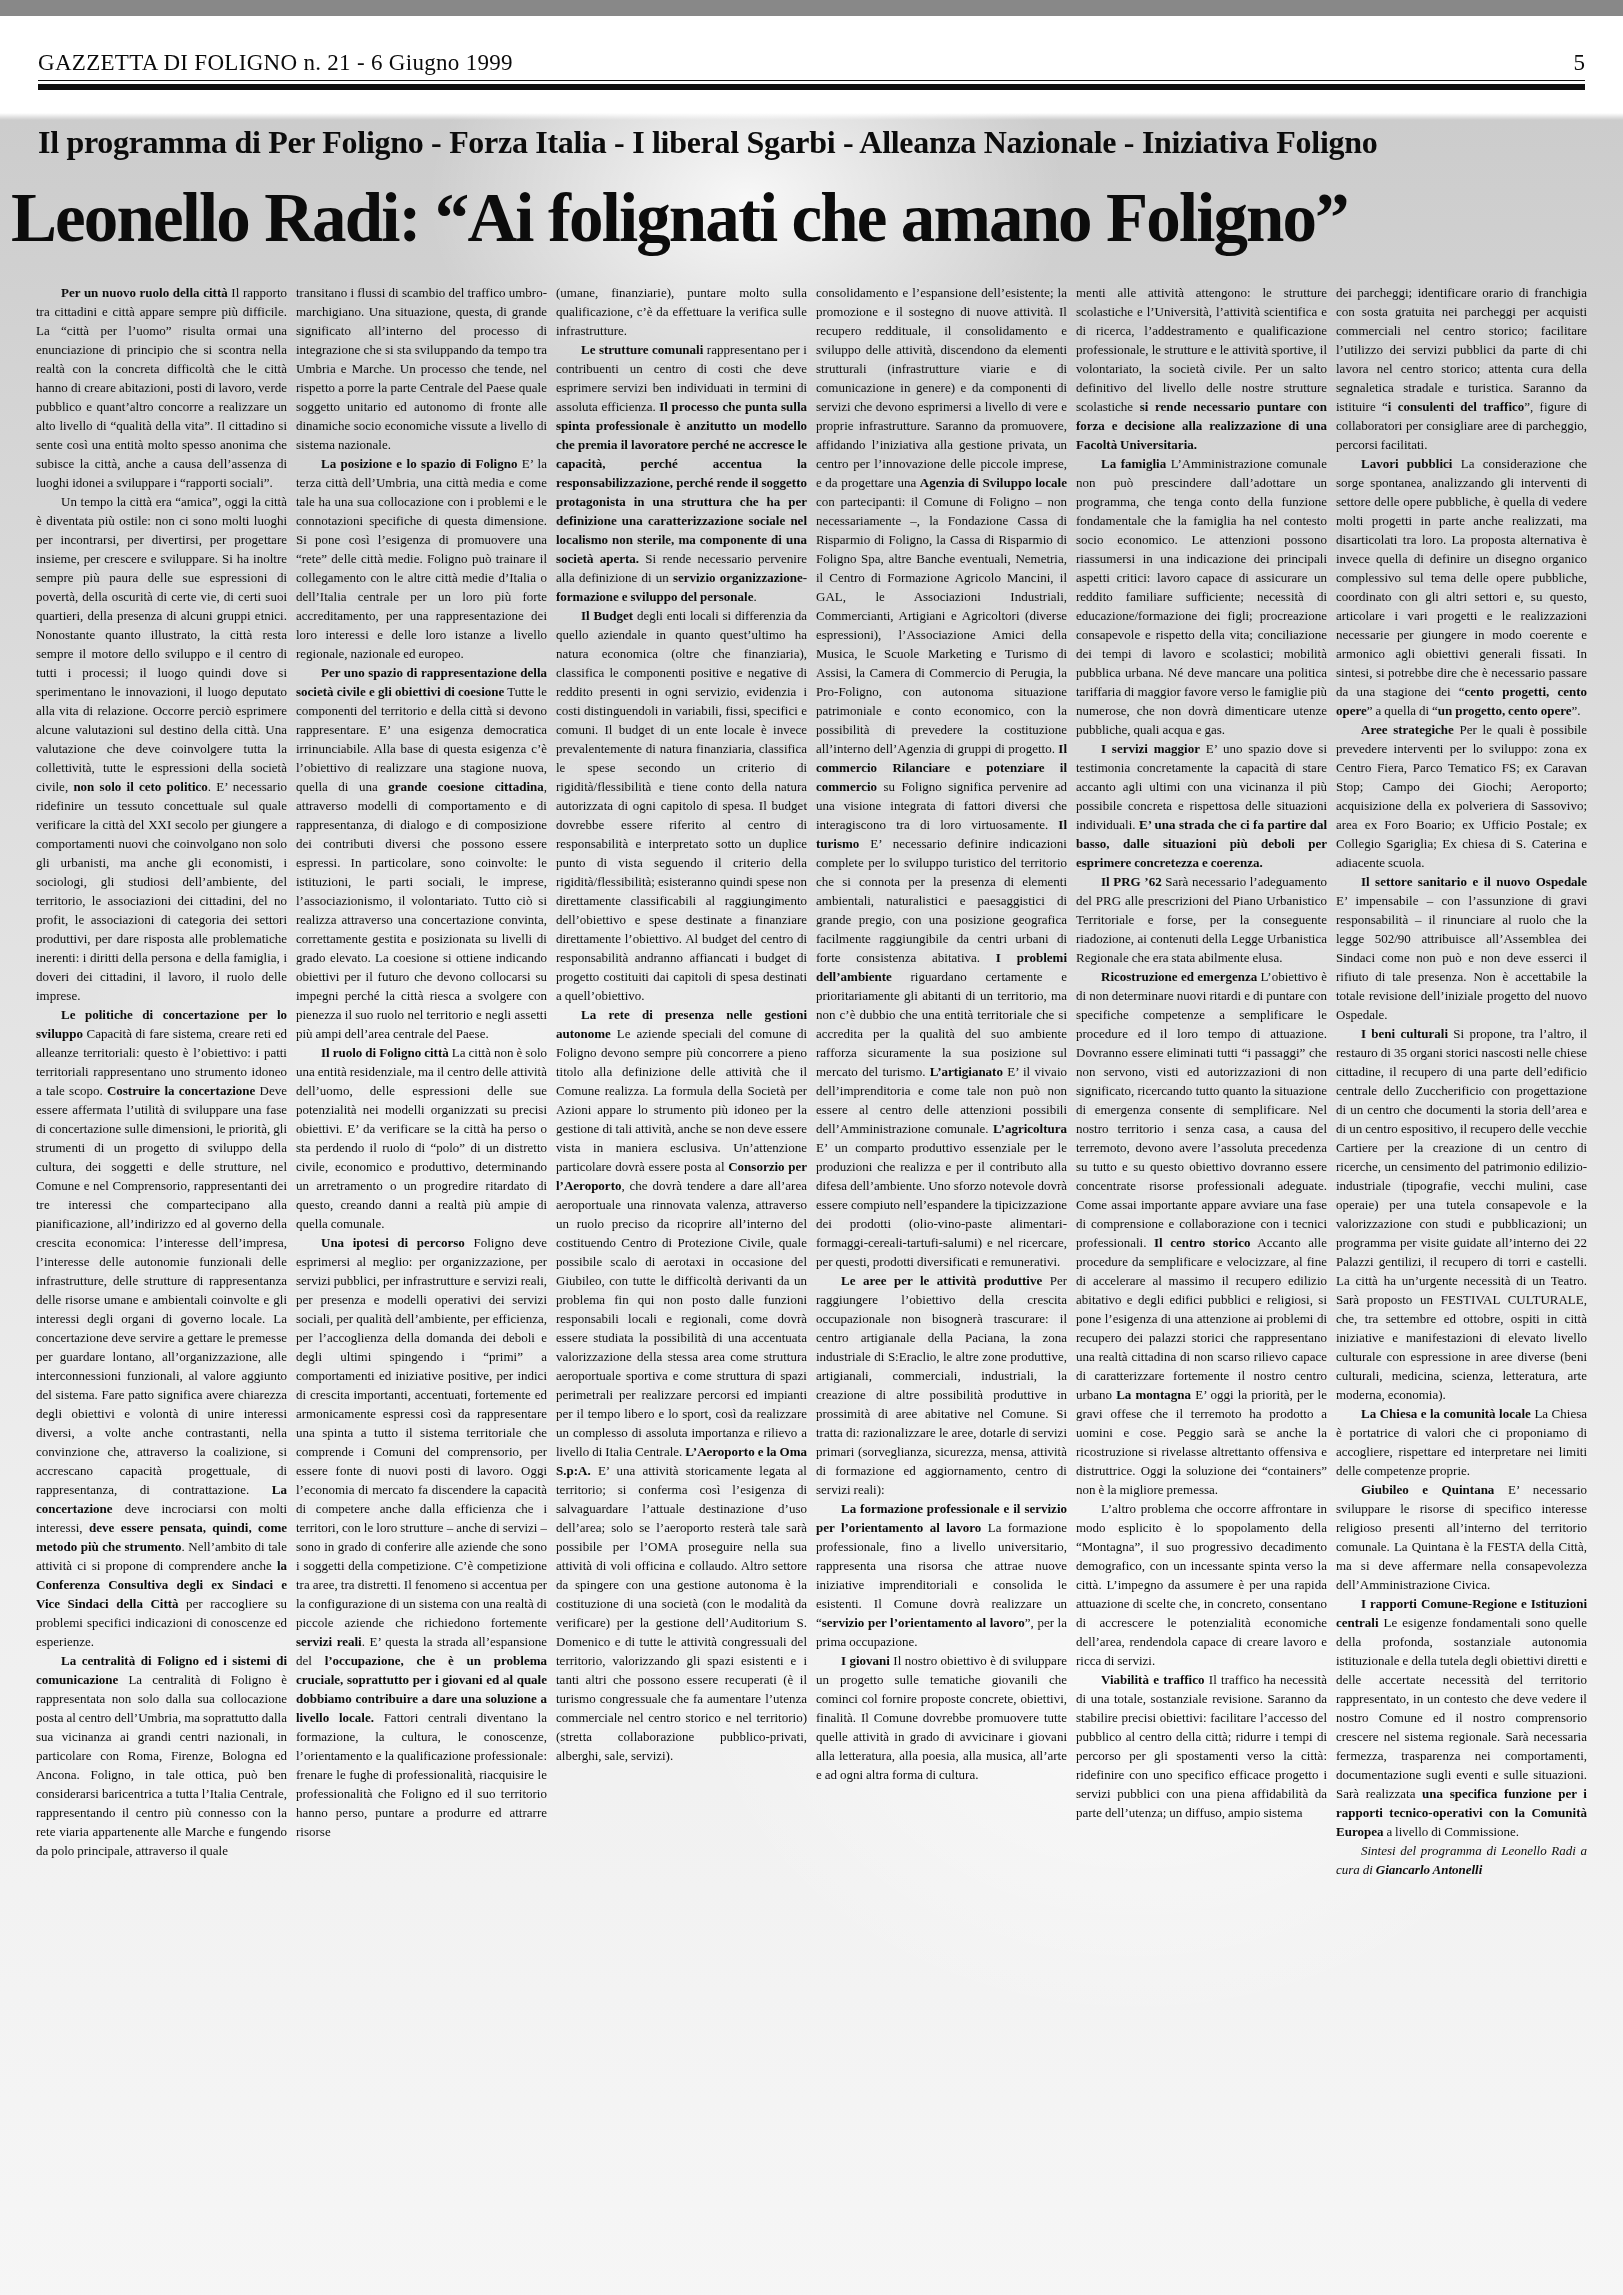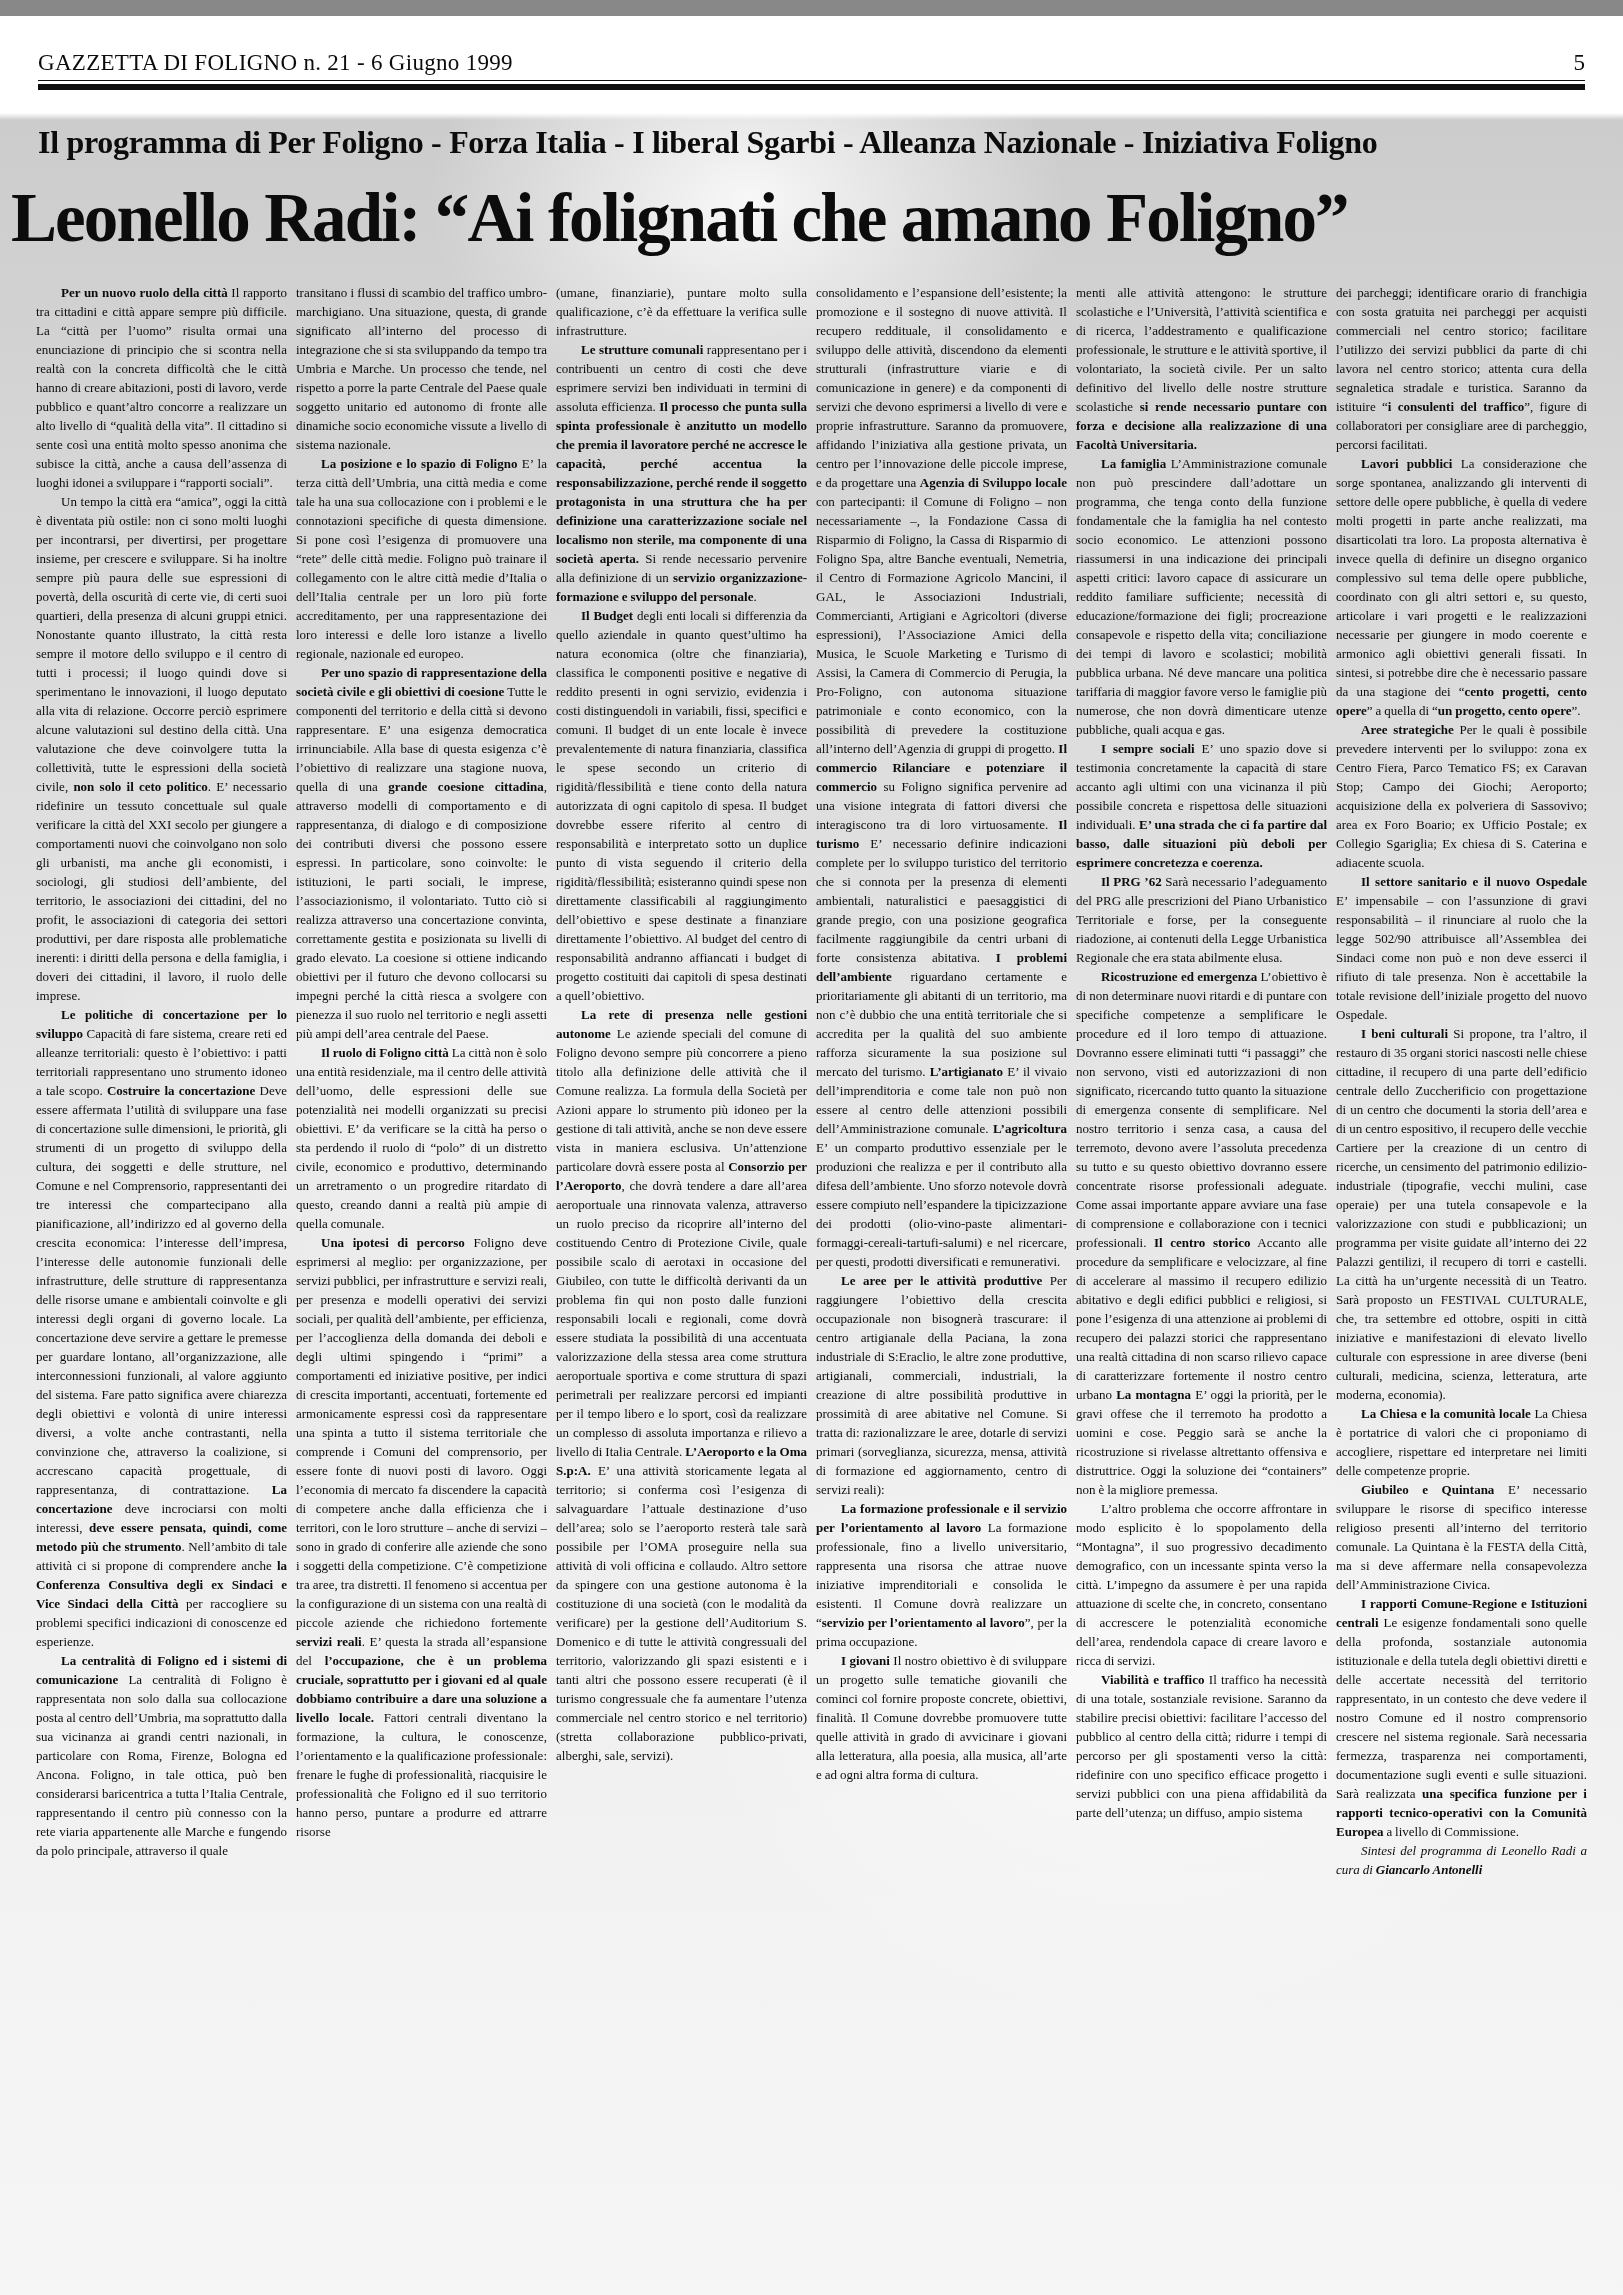--- a/index.html
+++ b/index.html
@@ -81,21 +81,21 @@
       </div>
     <div class="col" data-name="column-4">
         <p class="cont" data-name="paragraph">consolidamento e l’espansione dell’esistente; la promozione e il sostegno di nuove attività. Il recupero reddituale, il consolidamento e sviluppo delle attività, discendono da elementi strutturali (infrastrutture viarie e di comunicazione in genere) e da componenti di servizi che devono esprimersi a livello di vere e proprie infrastrutture. Saranno da promuovere, affidando l’iniziativa alla gestione privata, un centro per l’innovazione delle piccole imprese, e da progettare una <b>Agenzia di Sviluppo locale</b> con partecipanti: il Comune di Foligno – non necessariamente –, la Fondazione Cassa di Risparmio di Foligno, la Cassa di Risparmio di Foligno Spa, altre Banche eventuali, Nemetria, il Centro di Formazione Agricolo Mancini, il GAL, le Associazioni Industriali, Commercianti, Artigiani e Agricoltori (diverse espressioni), l’Associazione Amici della Musica, le Scuole Marketing e Turismo di Assisi, la Camera di Commercio di Perugia, la Pro-Foligno, con autonoma situazione patrimoniale e conto economico, con la possibilità di prevedere la costituzione all’interno dell’Agenzia di gruppi di progetto. <b>Il commercio Rilanciare e potenziare il commercio</b> su Foligno significa pervenire ad una visione integrata di fattori diversi che interagiscono tra di loro virtuosamente. <b>Il turismo</b> E’ necessario definire indicazioni complete per lo sviluppo turistico del territorio che si connota per la presenza di elementi ambientali, naturalistici e paesaggistici di grande pregio, con una posizione geografica facilmente raggiungibile da centri urbani di forte consistenza abitativa. <b>I problemi dell’ambiente</b> riguardano certamente e prioritariamente gli abitanti di un territorio, ma non c’è dubbio che una entità territoriale che si accredita per la qualità del suo ambiente rafforza sicuramente la sua posizione sul mercato del turismo. <b>L’artigianato</b> E’ il vivaio dell’imprenditoria e come tale non può non essere al centro delle attenzioni possibili dell’Amministrazione comunale. <b>L’agricoltura</b> E’ un comparto produttivo essenziale per le produzioni che realizza e per il contributo alla difesa dell’ambiente. Uno sforzo notevole dovrà essere compiuto nell’espandere la tipicizzazione dei prodotti (olio-vino-paste alimentari-formaggi-cereali-tartufi-salumi) e nel ricercare, per questi, prodotti diversificati e remunerativi.</p>
         <p data-name="paragraph"><b class="lead" data-name="paragraph-lead">Le aree per le attività produttive</b> Per raggiungere l’obiettivo della crescita occupazionale non bisognerà trascurare: il centro artigianale della Paciana, la zona industriale di S:Eraclio, le altre zone produttive, artigianali, commerciali, industriali, la creazione di altre possibilità produttive in prossimità di aree abitative nel Comune. Si tratta di: razionalizzare le aree, dotarle di servizi primari (sorveglianza, sicurezza, mensa, attività di formazione ed aggiornamento, centro di servizi reali):</p>
         <p data-name="paragraph"><b class="lead" data-name="paragraph-lead">La formazione professionale e il servizio per l’orientamento al lavoro</b> La formazione professionale, fino a livello universitario, rappresenta una risorsa che attrae nuove iniziative imprenditoriali e consolida le esistenti. Il Comune dovrà realizzare un “<b>servizio per l’orientamento al lavoro</b>”, per la prima occupazione.</p>
         <p data-name="paragraph"><b class="lead" data-name="paragraph-lead">I giovani</b> Il nostro obiettivo è di sviluppare un progetto sulle tematiche giovanili che cominci col fornire proposte concrete, obiettivi, finalità. Il Comune dovrebbe promuovere tutte quelle attività in grado di avvicinare i giovani alla letteratura, alla poesia, alla musica, all’arte e ad ogni altra forma di cultura.</p>
       </div>
     <div class="col" data-name="column-5">
         <p class="cont" data-name="paragraph">menti alle attività attengono: le strutture scolastiche e l’Università, l’attività scientifica e di ricerca, l’addestramento e qualificazione professionale, le strutture e le attività sportive, il volontariato, la società civile. Per un salto definitivo del livello delle nostre strutture scolastiche <b>si rende necessario puntare con forza e decisione alla realizzazione di una Facoltà Universitaria.</b></p>
         <p data-name="paragraph"><b class="lead" data-name="paragraph-lead">La famiglia</b> L’Amministrazione comunale non può prescindere dall’adottare un programma, che tenga conto della funzione fondamentale che la famiglia ha nel contesto socio economico. Le attenzioni possono riassumersi in una indicazione dei principali aspetti critici: lavoro capace di assicurare un reddito familiare sufficiente; necessità di educazione/formazione dei figli; procreazione consapevole e rispetto della vita; conciliazione dei tempi di lavoro e scolastici; mobilità pubblica urbana. Né deve mancare una politica tariffaria di maggior favore verso le famiglie più numerose, che non dovrà dimenticare utenze pubbliche, quali acqua e gas.</p>
-        <p data-name="paragraph"><b class="lead" data-name="paragraph-lead">I sempre sociali</b> E’ uno spazio dove si testimonia concretamente la capacità di stare accanto agli ultimi con una vicinanza il più possibile concreta e rispettosa delle situazioni individuali. <b>E’ una strada che ci fa partire dal basso, dalle situazioni più deboli per esprimere concretezza e coerenza.</b></p>
+        <p data-name="paragraph"><b class="lead" data-name="paragraph-lead">I servizi maggior</b> E’ uno spazio dove si testimonia concretamente la capacità di stare accanto agli ultimi con una vicinanza il più possibile concreta e rispettosa delle situazioni individuali. <b>E’ una strada che ci fa partire dal basso, dalle situazioni più deboli per esprimere concretezza e coerenza.</b></p>
         <p data-name="paragraph"><b class="lead" data-name="paragraph-lead">Il PRG ’62</b> Sarà necessario l’adeguamento del PRG alle prescrizioni del Piano Urbanistico Territoriale e forse, per la conseguente riadozione, ai contenuti della Legge Urbanistica Regionale che era stata abilmente elusa.</p>
         <p data-name="paragraph"><b class="lead" data-name="paragraph-lead">Ricostruzione ed emergenza</b> L’obiettivo è di non determinare nuovi ritardi e di puntare con specifiche competenze a semplificare le procedure ed il loro tempo di attuazione. Dovranno essere eliminati tutti “i passaggi” che non servono, visti ed autorizzazioni di non significato, ricercando tutto quanto la situazione di emergenza consente di semplificare. Nel nostro territorio i senza casa, a causa del terremoto, devono avere l’assoluta precedenza su tutto e su questo obiettivo dovranno essere concentrate risorse professionali adeguate. Come assai importante appare avviare una fase di comprensione e collaborazione con i tecnici professionali. <b>Il centro storico</b> Accanto alle procedure da semplificare e velocizzare, al fine di accelerare al massimo il recupero edilizio abitativo e degli edifici pubblici e religiosi, si pone l’esigenza di una attenzione ai problemi di recupero dei palazzi storici che rappresentano una realtà cittadina di non scarso rilievo capace di caratterizzare fortemente il nostro centro urbano <b>La montagna</b> E’ oggi la priorità, per le gravi offese che il terremoto ha prodotto a uomini e cose. Peggio sarà se anche la ricostruzione si rivelasse altrettanto offensiva e distruttrice. Oggi la soluzione dei “containers” non è la migliore premessa.</p>
         <p data-name="paragraph">L’altro problema che occorre affrontare in modo esplicito è lo spopolamento della “Montagna”, il suo progressivo decadimento demografico, con un incessante spinta verso la città. L’impegno da assumere è per una rapida attuazione di scelte che, in concreto, consentano di accrescere le potenzialità economiche dell’area, rendendola capace di creare lavoro e ricca di servizi.</p>
         <p data-name="paragraph"><b class="lead" data-name="paragraph-lead">Viabilità e traffico</b> Il traffico ha necessità di una totale, sostanziale revisione. Saranno da stabilire precisi obiettivi: facilitare l’accesso del pubblico al centro della città; ridurre i tempi di percorso per gli spostamenti verso la città: ridefinire con uno specifico efficace progetto i servizi pubblici con una piena affidabilità da parte dell’utenza; un diffuso, ampio sistema</p>
       </div>
     <div class="col" data-name="column-6">
         <p class="cont" data-name="paragraph">dei parcheggi; identificare orario di franchigia con sosta gratuita nei parcheggi per acquisti commerciali nel centro storico; facilitare l’utilizzo dei servizi pubblici da parte di chi lavora nel centro storico; attenta cura della segnaletica stradale e turistica. Saranno da istituire “<b>i consulenti del traffico</b>”, figure di collaboratori per consigliare aree di parcheggio, percorsi facilitati.</p>
         <p data-name="paragraph"><b class="lead" data-name="paragraph-lead">Lavori pubblici</b> La considerazione che sorge spontanea, analizzando gli interventi di settore delle opere pubbliche, è quella di vedere molti progetti in parte anche realizzati, ma disarticolati tra loro. La proposta alternativa è invece quella di definire un disegno organico complessivo sul tema delle opere pubbliche, coordinato con gli altri settori e, su questo, articolare i vari progetti e le realizzazioni necessarie per giungere in modo coerente e armonico agli obiettivi generali fissati. In sintesi, si potrebbe dire che è necessario passare da una stagione dei “<b>cento progetti, cento opere</b>” a quella di “<b>un progetto, cento opere</b>”.</p>
         <p data-name="paragraph"><b class="lead" data-name="paragraph-lead">Aree strategiche</b> Per le quali è possibile prevedere interventi per lo sviluppo: zona ex Centro Fiera, Parco Tematico FS; ex Caravan Stop; Campo dei Giochi; Aeroporto; acquisizione della ex polveriera di Sassovivo; area ex Foro Boario; ex Ufficio Postale; ex Collegio Sgariglia; Ex chiesa di S. Caterina e adiacente scuola.</p>
         <p data-name="paragraph"><b class="lead" data-name="paragraph-lead">Il settore sanitario e il nuovo Ospedale</b> E’ impensabile – con l’assunzione di gravi responsabilità – il rinunciare al ruolo che la legge 502/90 attribuisce all’Assemblea dei Sindaci come non può e non deve esserci il rifiuto di tale presenza. Non è accettabile la totale revisione dell’iniziale progetto del nuovo Ospedale.</p>

